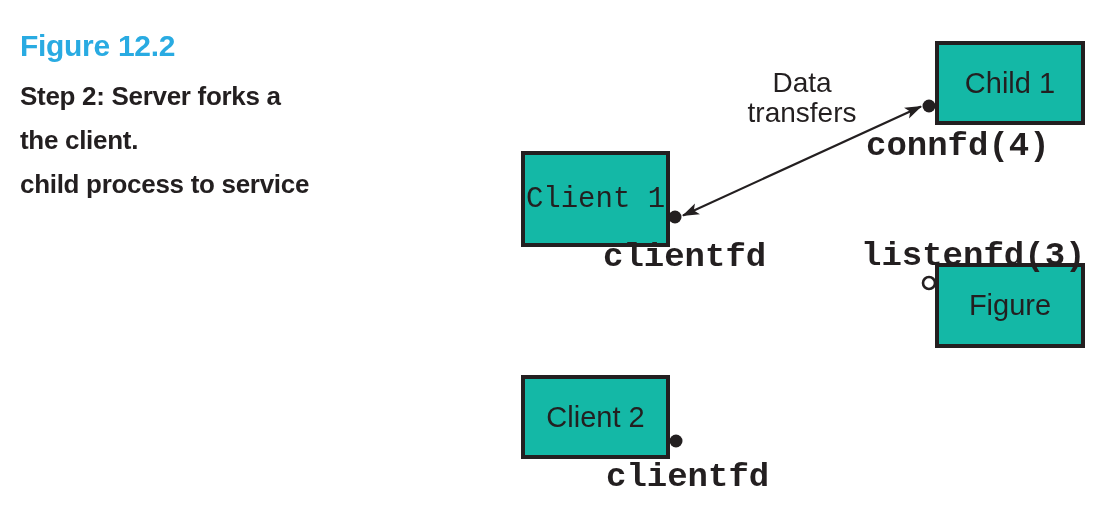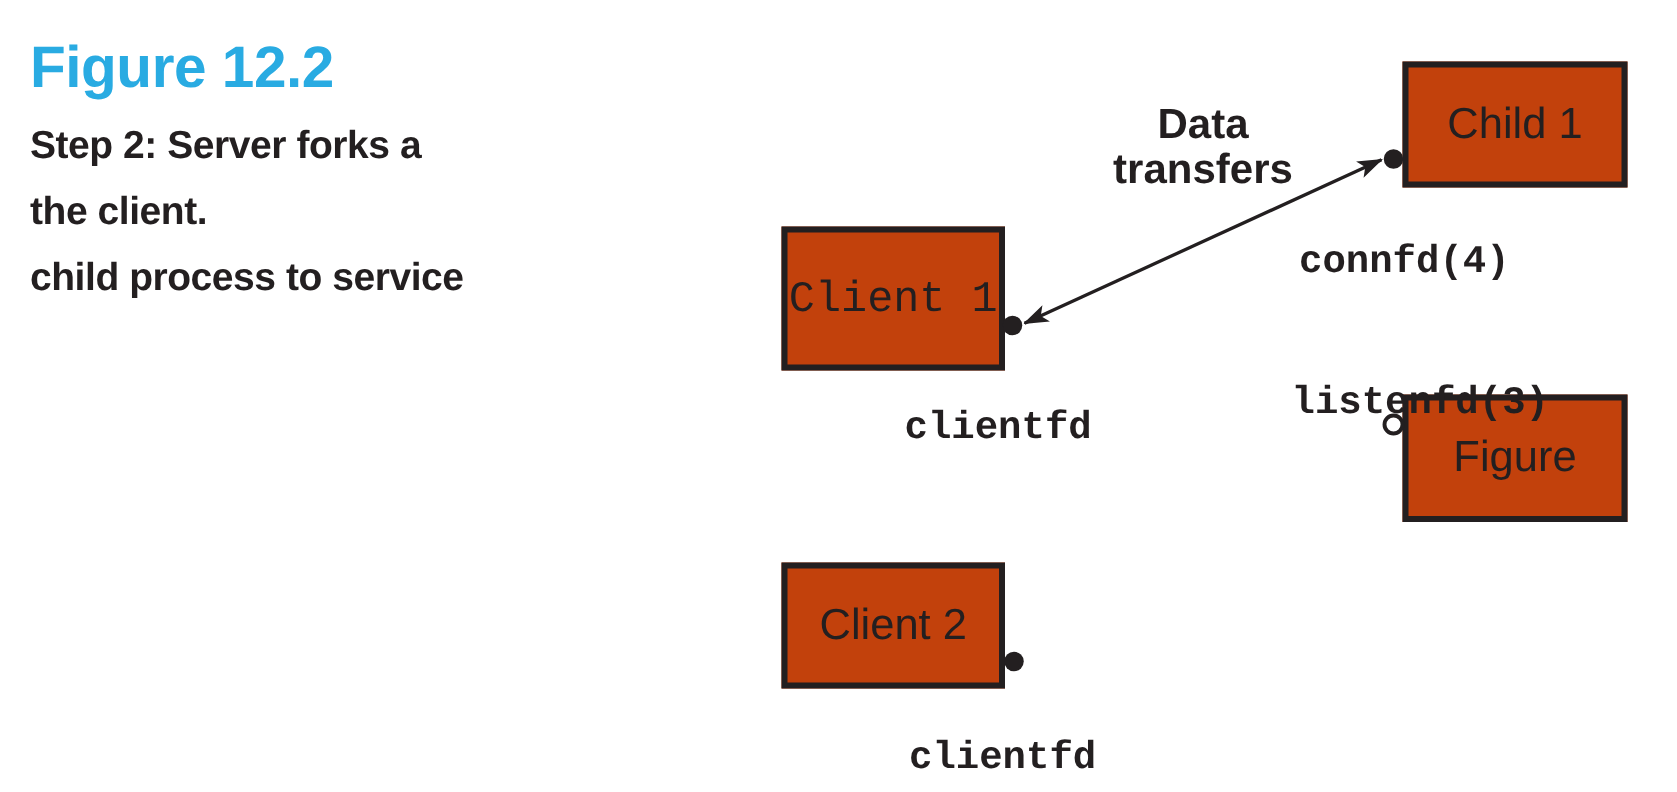--- a/index.html
+++ b/index.html
@@ -18,21 +18,21 @@
   }
 
   
   .caption {
     position: absolute;
     left: 20px;
     top: 26px;
     width: 440px;
   }
   .fig-num {
-    font-size: 39px;
+    font-size: 30px;
     line-height: 40px;
     font-weight: 700;
     color: var(--accent, #29ABE2);
     letter-spacing: -0.3px;
   }
   .cap-lines { margin-top: 8px; }
   .cap-line {
     font-size: 26px;
     line-height: 44px;
     font-weight: 700;
@@ -42,21 +42,21 @@
 
   
   .diagram {
     position: absolute;
     inset: 0;
   }
   .pbox {
     position: absolute;
     box-sizing: border-box;
     border: 4px solid var(--ink, #231F20);
-    background: #c2410c;
+    background: #14b8a6;
     display: flex;
     align-items: center;
     justify-content: center;
   }
   .pbox-label {
     font-size: 29px;
     color: var(--ink, #231F20);
     white-space: nowrap;
   }
   #box-client1 { left: 521px; top: 151px; width: 149px; height: 96px; font-family: Liberation Mono, monospace; }
@@ -75,33 +75,31 @@
   .lbl {
     position: absolute;
     white-space: normal;
     color: var(--ink, #231F20);
   }
   .lbl.sans {
     font-family: "Liberation Sans", sans-serif;
     font-size: 28px;
     line-height: 30px;
     text-align: center;
-    font-weight: bold;
   }
   .lbl.mono {
     font-family: "Liberation Mono", "DejaVu Sans Mono", monospace;
-    font-size: 26px;
+    font-size: 34px;
     line-height: 30px;
     font-weight: 700;
     white-space: nowrap;
-    margin-top: 28px;
   }
   #lbl-datatransfers { left: 732px; top: 68px; width: 140px; }
   #lbl-connfd    { left: 866px; top: 131px; }
-  #lbl-listenfd  { left: 861px; top: 225px; }
+  #lbl-listenfd  { left: 861px; top: 241px; }
   #lbl-clientfd1 { left: 603px; top: 242px; }
   #lbl-clientfd2 { left: 606px; top: 462px; }
 </style>
 </head>
 <body>
 
 <div class="page">
 
   <div class="caption">
     <div class="fig-num">Figure 12.2</div>

